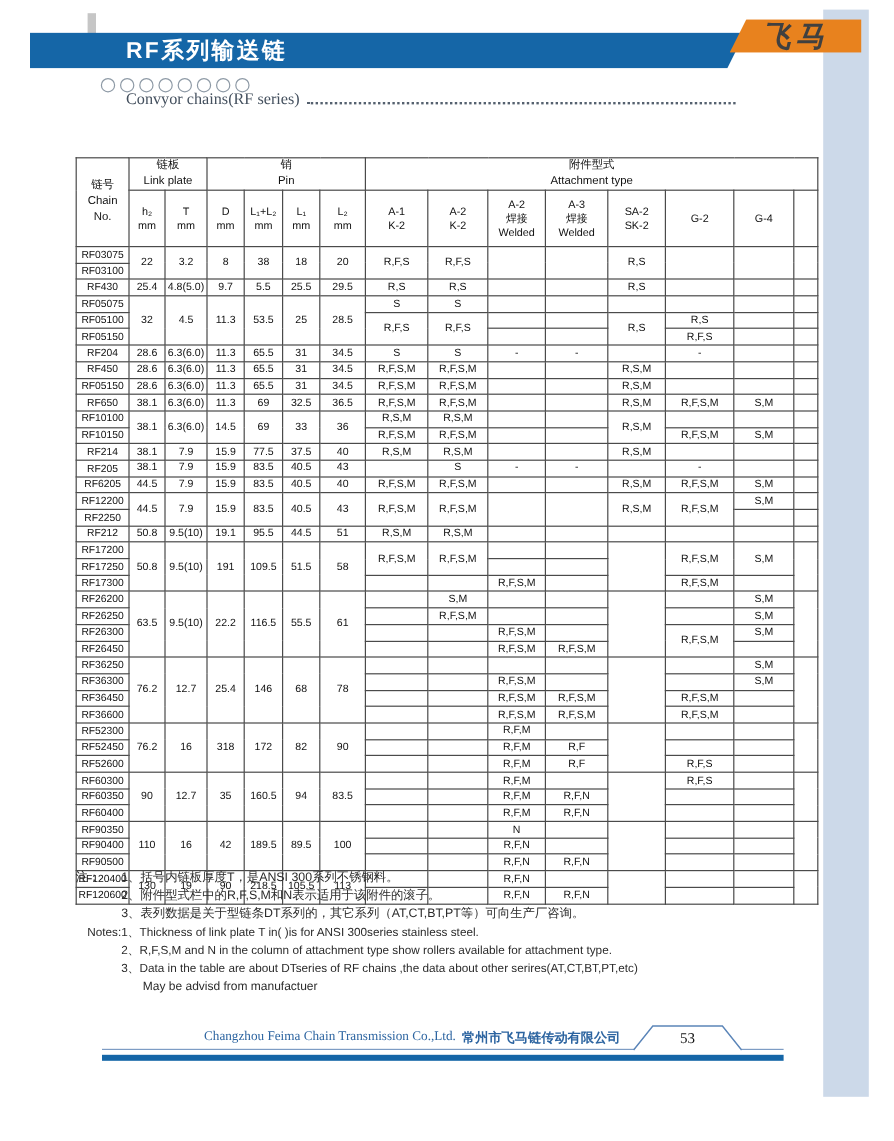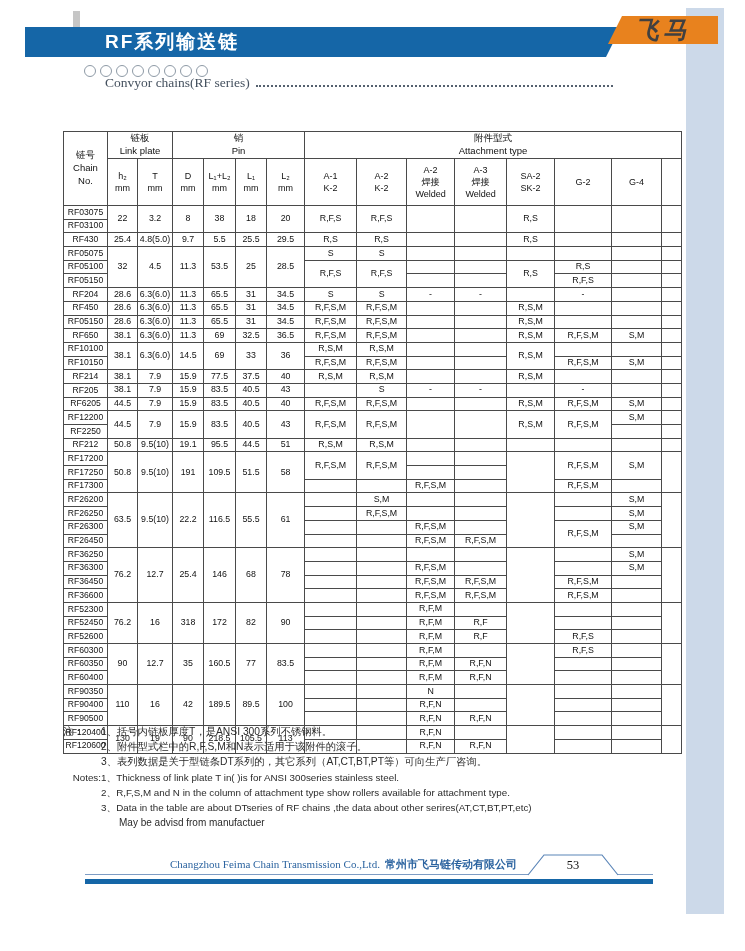--- a/index.html
+++ b/index.html
@@ -561,21 +561,21 @@
             <td>R,F</td>
             <td>R,F,S</td>
             <td></td>
           </tr>
           <tr>
             <td class="c-chain">RF60300</td>
             <td rowspan="3">90</td>
             <td rowspan="3">12.7</td>
             <td rowspan="3">35</td>
             <td rowspan="3">160.5</td>
-            <td rowspan="3">77</td>
+            <td rowspan="3">94</td>
             <td rowspan="3">83.5</td>
             <td></td>
             <td></td>
             <td>R,F,M</td>
             <td></td>
             <td rowspan="3"></td>
             <td>R,F,S</td>
             <td></td>
             <td rowspan="3"></td>
           </tr>

